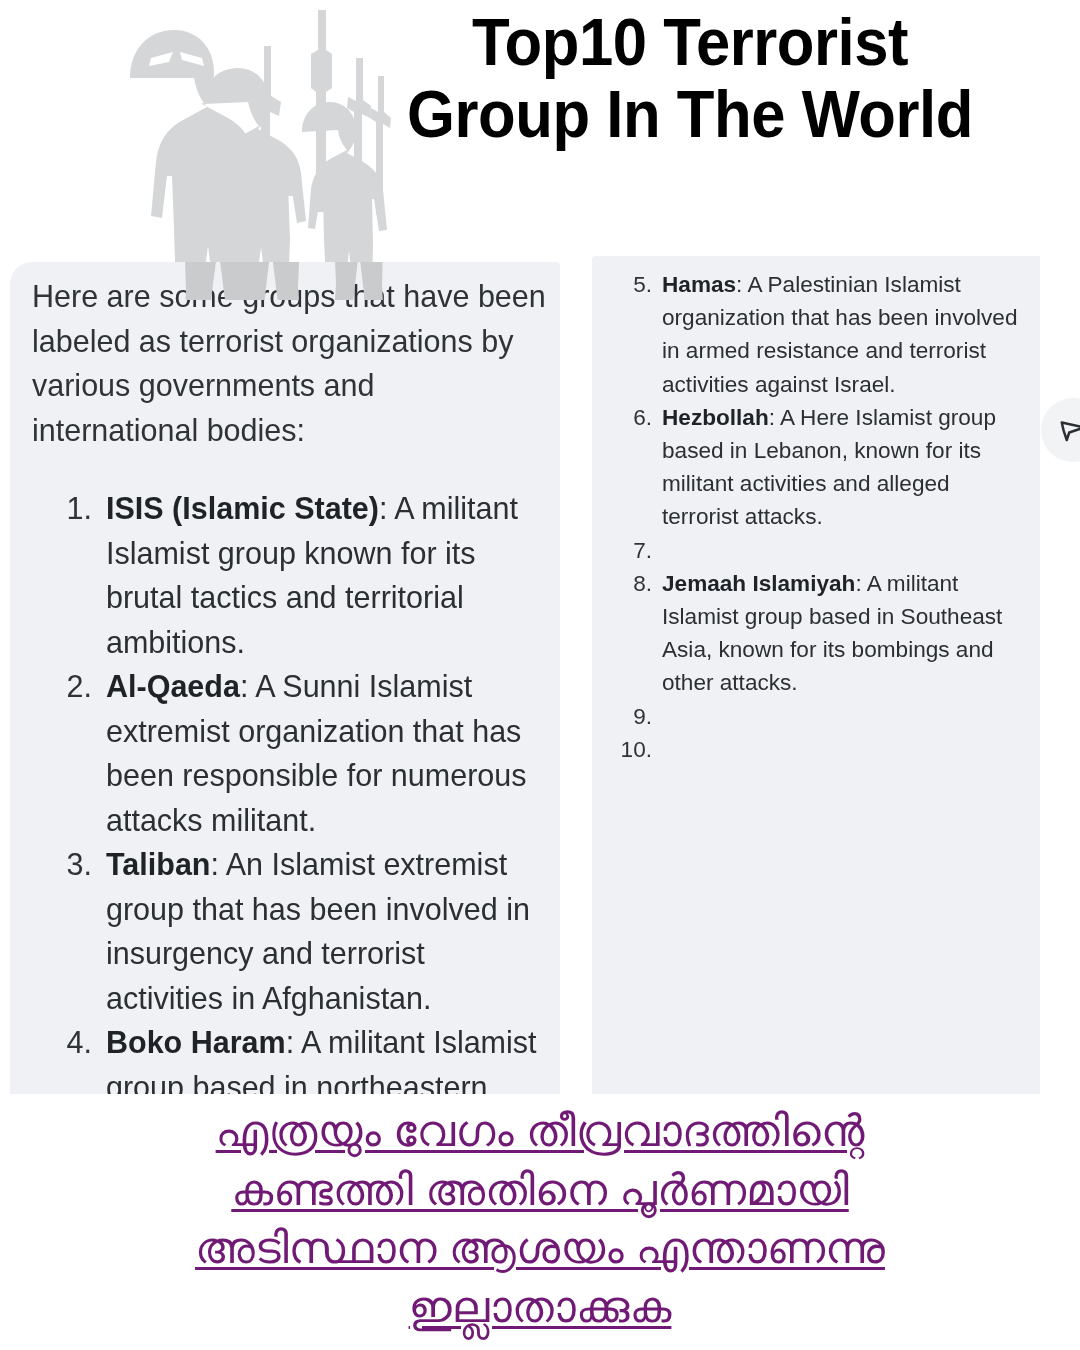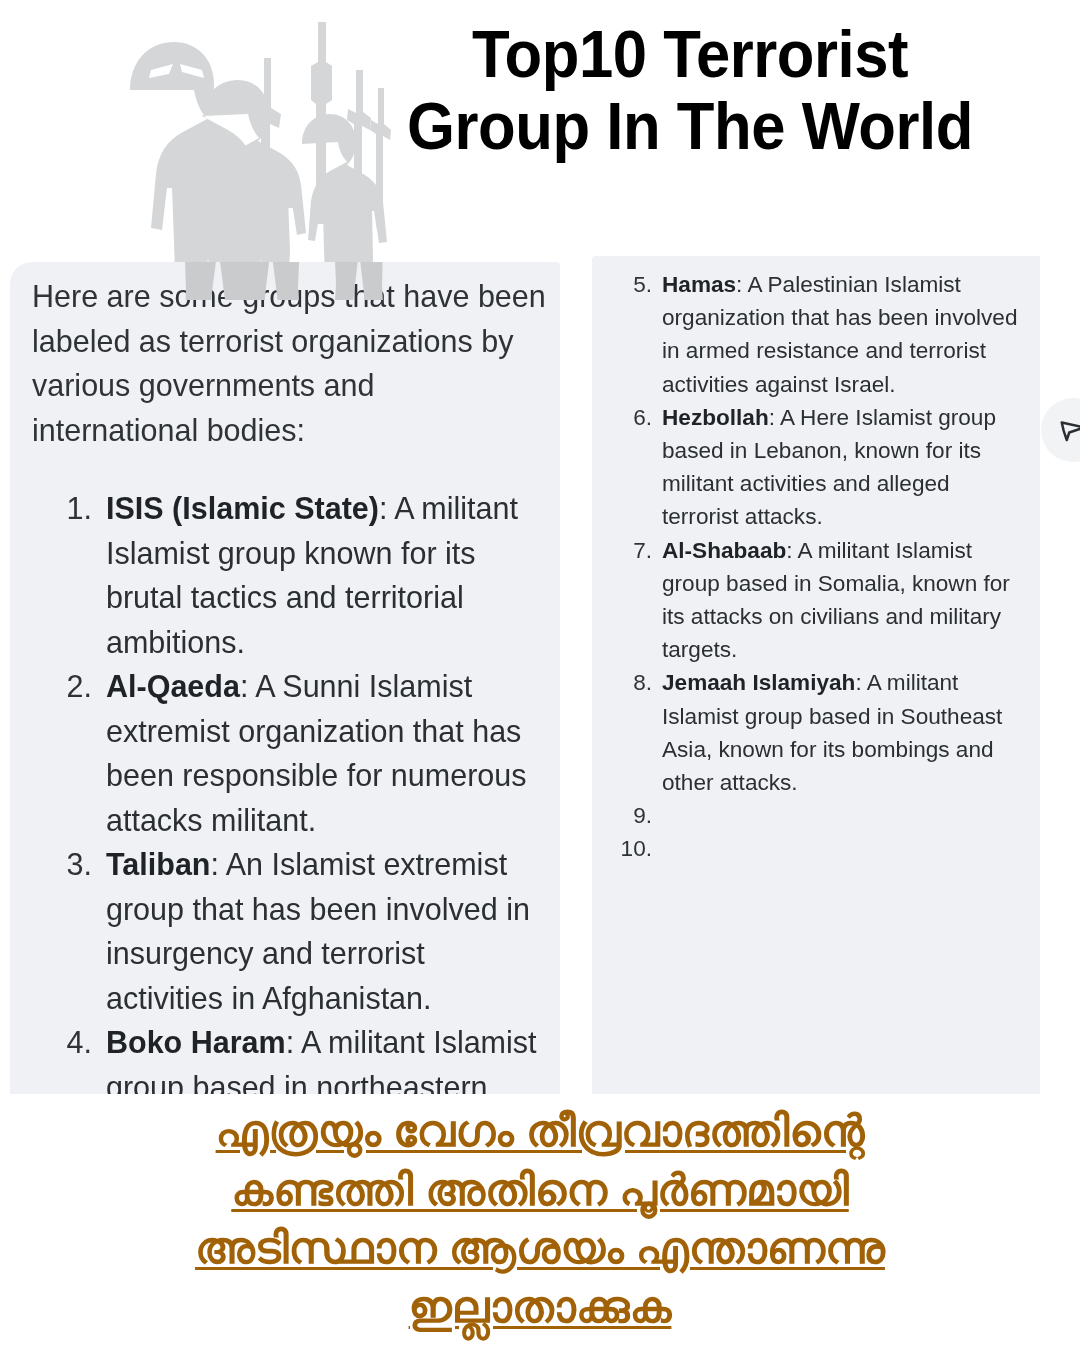--- a/index.html
+++ b/index.html
@@ -11,21 +11,21 @@
     width: 1080px;
     height: 1350px;
     position: relative;
     overflow: hidden;
     font-family: "Liberation Sans", "DejaVu Sans", sans-serif;
   }
 
   
   #header {
     position: absolute;
-    left: 0; top: 12px;
+    left: 0; top: 0;
     width: 1080px;
     height: 262px;
   }
 
   #silhouette {
     position: absolute;
     left: 18px;
     top: 0px;
     width: 400px;
     height: 300px;
@@ -152,24 +152,24 @@
     width: 1080px;
     height: 254px;
     background: #ffffff;
     text-align: center;
     padding-top: 6px;
     box-sizing: border-box;
   }
   .ml-line {
     display: block;
     font-family: "Liberation Sans", "DejaVu Sans", sans-serif;
-    font-weight: bold;
+    font-weight: normal;
     font-size: 44px;
     line-height: 1.33;
-    color: #a16207;
+    color: #701a75;
     text-decoration: underline;
     text-decoration-thickness: 3px;
     text-underline-offset: 4px;
     white-space: nowrap;
   }
 </style>
 </head>
 <body>
 
 <div id="header">
@@ -267,21 +267,20 @@
       <li>
         <span class="li-num">5.</span>
         <span class="li-body"><span class="gname">Hamas</span><span>: A Palestinian Islamist organization that has been involved in armed resistance and terrorist activities against Israel.</span></span>
       </li>
       <li>
         <span class="li-num">6.</span>
         <span class="li-body"><span class="gname">Hezbollah</span><span>: A Here Islamist group based in Lebanon, known for its militant activities and alleged terrorist attacks.</span></span>
       </li>
       <li>
         <span class="li-num">7.</span>
-        <span class="li-body"><span class="gname">Al-Shabaab</span><span>: A militant Islamist group based in Somalia, known for its attacks on civilians and military targets.</span></span>
       </li>
       <li>
         <span class="li-num">8.</span>
         <span class="li-body"><span class="gname">Jemaah Islamiyah</span><span>: A militant Islamist group based in Southeast Asia, known for its bombings and other attacks.</span></span>
       </li>
       <li>
         <span class="li-num">9.</span>
       </li>
       <li>
         <span class="li-num">10.</span>

